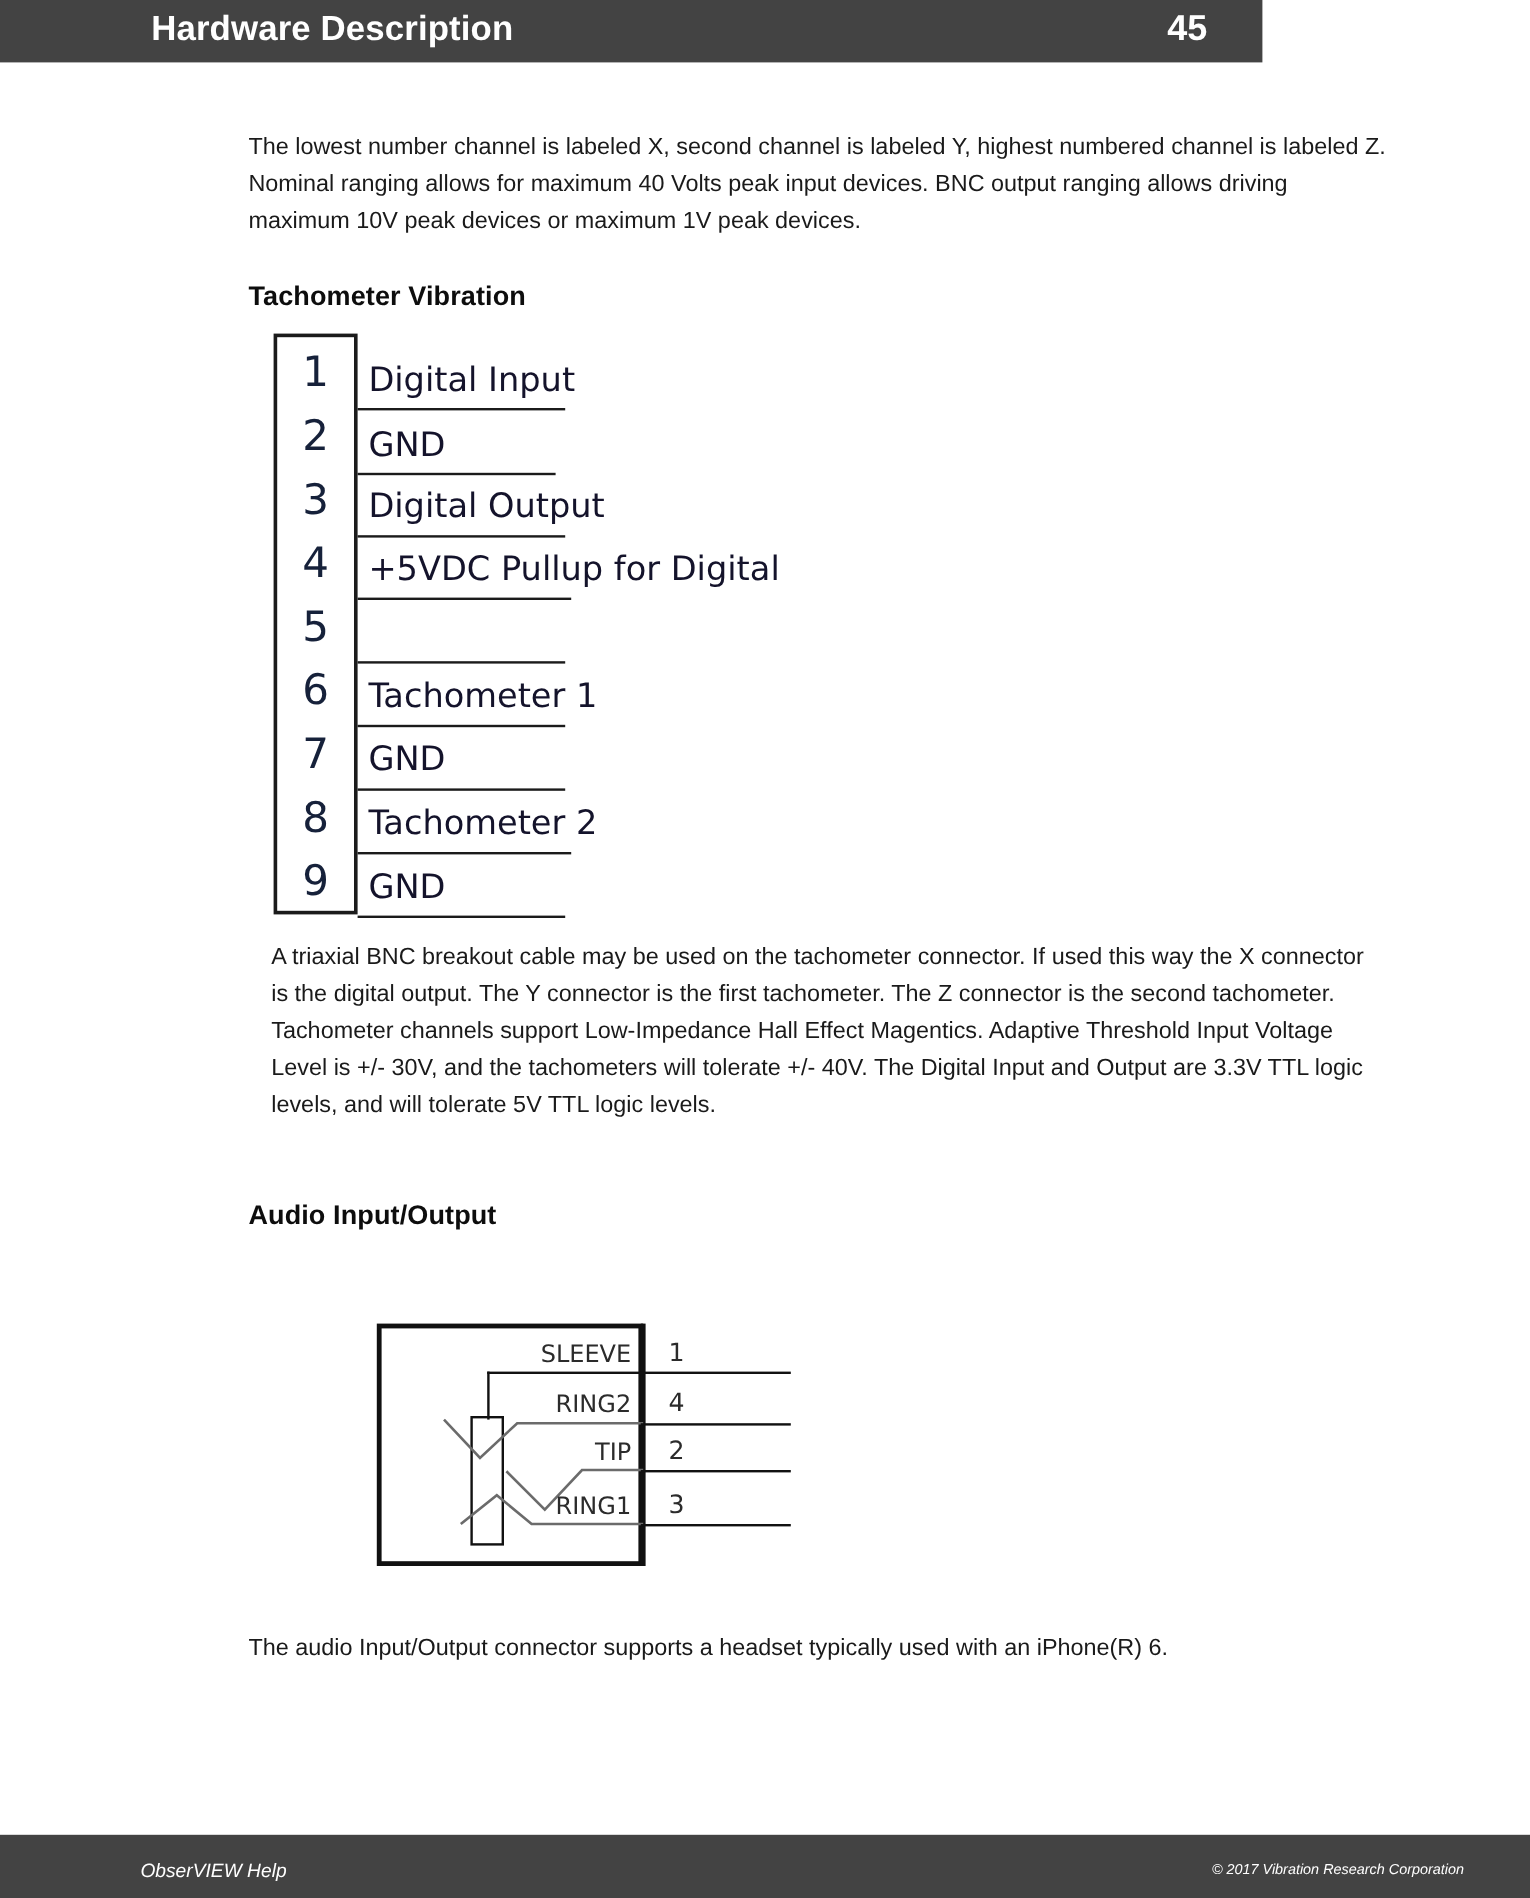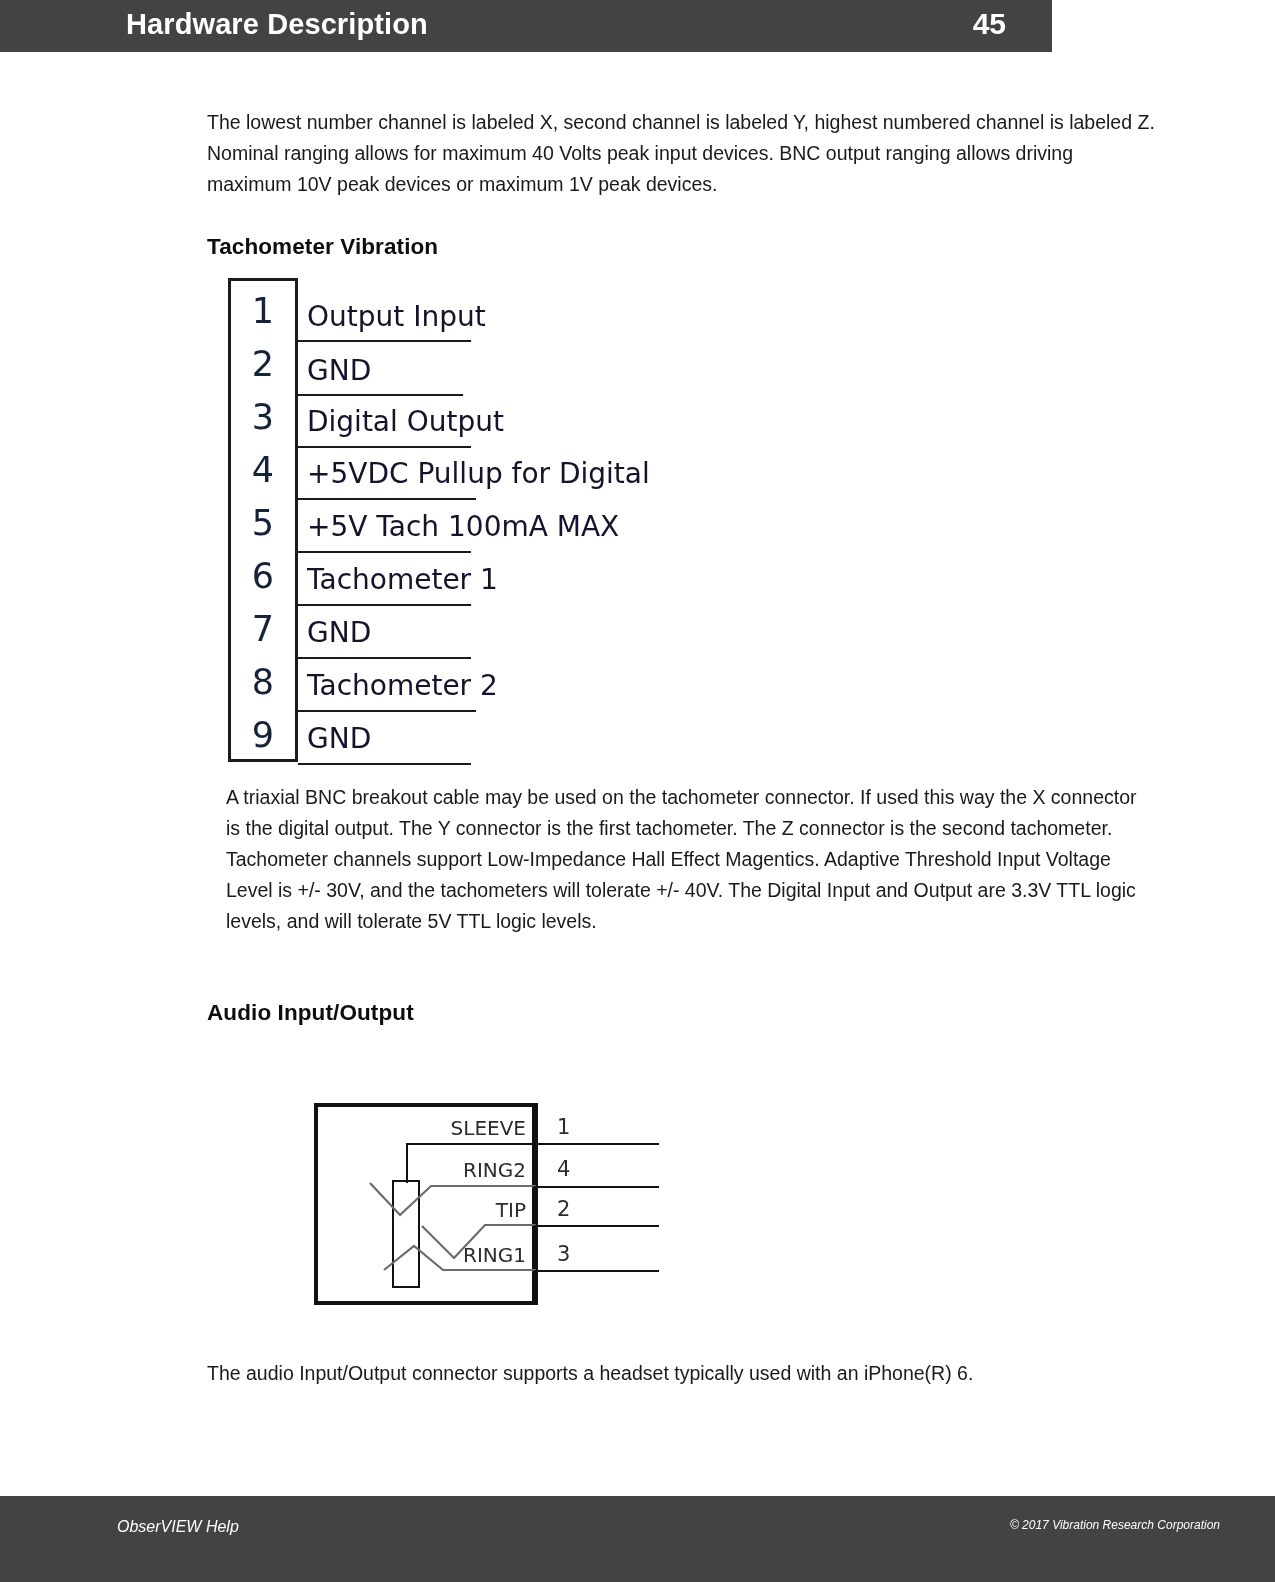--- a/index.html
+++ b/index.html
@@ -174,21 +174,21 @@
     height: 215px;
     overflow: visible;
   }
 
   
   .page-footer {
     position: absolute;
     left: 0;
     bottom: 0;
     width: 1275px;
-    height: 86px;
+    height: 53px;
     background: #434343;
   }
   .page-footer .f-left {
     position: absolute;
     left: 117px;
     top: 22px;
     font-size: 16px;
     font-style: italic;
     color: #ffffff;
   }
@@ -221,33 +221,32 @@
     <div class="tach-pin" style="top:13px;">1</div>
     <div class="tach-pin" style="top:66px;">2</div>
     <div class="tach-pin" style="top:119px;">3</div>
     <div class="tach-pin" style="top:172px;">4</div>
     <div class="tach-pin" style="top:225px;">5</div>
     <div class="tach-pin" style="top:278px;">6</div>
     <div class="tach-pin" style="top:331px;">7</div>
     <div class="tach-pin" style="top:384px;">8</div>
     <div class="tach-pin" style="top:437px;">9</div>
 
-    <div class="tach-label" style="top:28px;">Output Input</div>
+    <div class="tach-label" style="top:28px;">Digital Input</div>
     <div class="tach-lead" style="top:68px;  width:173px;"></div>
 
     <div class="tach-label" style="top:82px;">GND</div>
     <div class="tach-lead" style="top:122px; width:165px;"></div>
 
     <div class="tach-label" style="top:133px;">Digital Output</div>
     <div class="tach-lead" style="top:174px; width:173px;"></div>
 
     <div class="tach-label" style="top:185px;">+5VDC Pullup for Digital</div>
     <div class="tach-lead" style="top:226px; width:178px;"></div>
 
-    <div class="tach-label" style="top:238px;">+5V Tach 100mA MAX</div>
     <div class="tach-lead" style="top:279px; width:173px;"></div>
 
     <div class="tach-label" style="top:291px;">Tachometer 1</div>
     <div class="tach-lead" style="top:332px; width:173px;"></div>
 
     <div class="tach-label" style="top:344px;">GND</div>
     <div class="tach-lead" style="top:385px; width:173px;"></div>
 
     <div class="tach-label" style="top:397px;">Tachometer 2</div>
     <div class="tach-lead" style="top:438px; width:178px;"></div>

